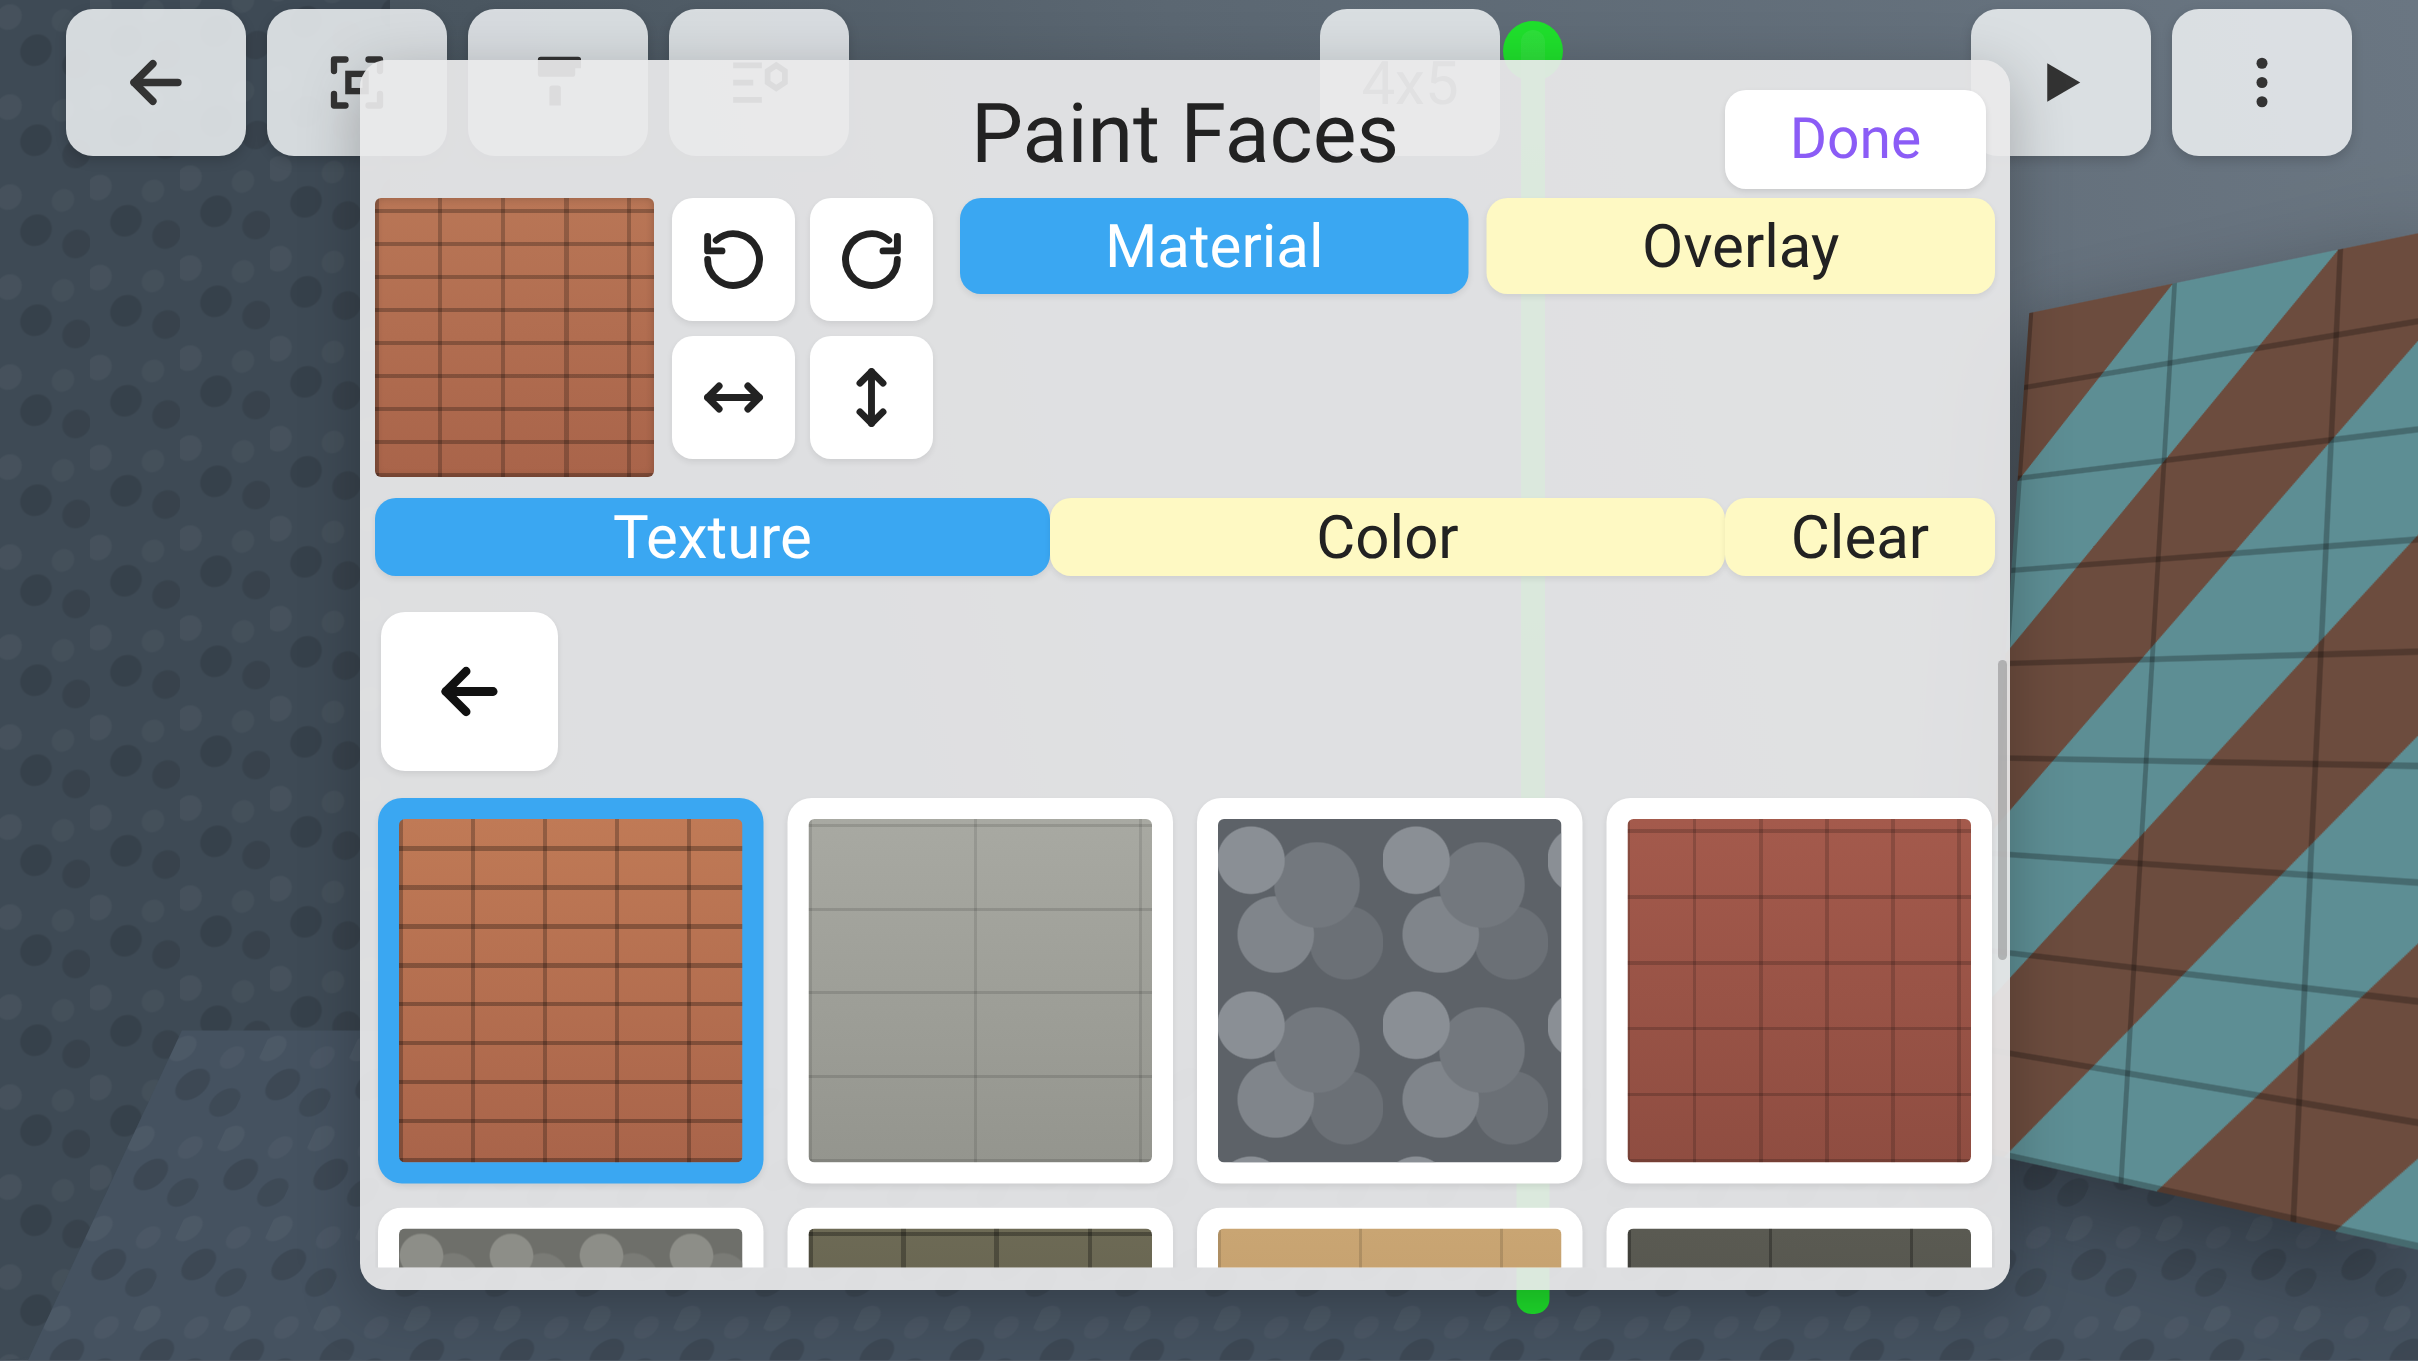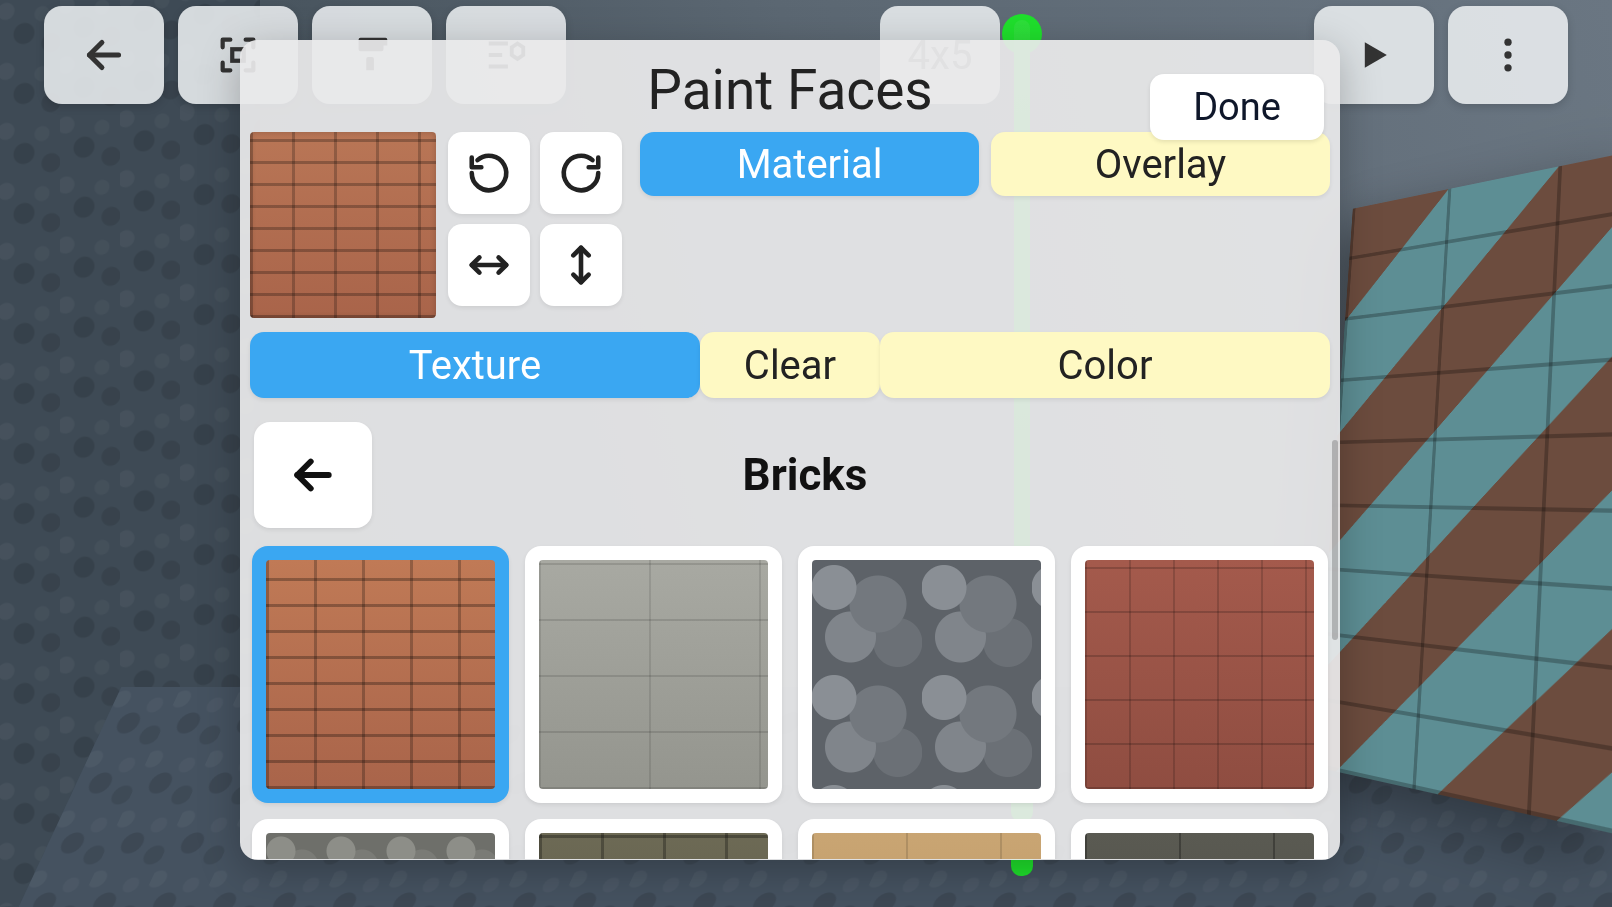--- a/index.html
+++ b/index.html
@@ -102,25 +102,25 @@
   }
   .panel-header {
     position: relative;
     height: 76px;
     display:flex; align-items:center; justify-content:center;
   }
   .panel-title {
     font-size: 55px; color:#222;
   }
   .done-btn {
-    position:absolute; right:6px; top:22px;
+    position:absolute; right:6px; top:8px;
     width:174px; height:66px;
     background:#fff; border-radius:14px;
     display:flex; align-items:center; justify-content:center;
-    font-size:38px; color:#0f172a;
+    font-size:38px; color:#8b5cf6;
     box-shadow: 0 2px 4px rgba(0,0,0,.1);
   }
 
   .row1 {
     display:flex; gap:12px; align-items:flex-start;
     margin-top: 4px;
   }
   .preview {
     width:186px; height:186px;
     border-radius:4px;
@@ -154,21 +154,21 @@
     flex:1; background:#fef9c3; border-radius:14px;
     display:flex; align-items:center; justify-content:center;
     font-size:40px; color:#222;
     box-shadow: 0 2px 4px rgba(0,0,0,.08);
   }
   .seg-btn.active {
     background:#3aa7f2; color:#fff;
   }
 
   .row2 {
-    display:flex; gap:0; margin-top: 14px; height:66px;
+    display:flex; gap:0; margin-top: 14px; height:52px;
   }
   .row2 .seg-btn { font-size:40px; }
   .row2 .texture-btn { flex: 0 0 450px; }
   .row2 .color-btn   { flex: 0 0 450px; }
   .row2 .clear-btn   { flex: 1; }
 
   .cat-header {
     display:flex; align-items:center; gap: 30px;
     margin-top: 24px;
     padding: 0 4px;
@@ -371,32 +371,31 @@
     <div class="seg-wrap">
       <div class="seg">
         <div class="seg-btn active">Material</div>
         <div class="seg-btn">Overlay</div>
       </div>
     </div>
   </div>
 
   <div class="row2">
     <div class="seg-btn active texture-btn">Texture</div>
+    <div class="seg-btn color-btn">Color</div>
     <div class="seg-btn clear-btn">Clear</div>
-    <div class="seg-btn color-btn">Color</div>
   </div>
 
   <div class="cat-header">
     <div class="back-btn">
       <svg viewBox="0 0 24 24" fill="none" stroke="#111" stroke-width="2.6" stroke-linecap="round" stroke-linejoin="round">
           <path d="M19 12H5"></path>
           <path d="M11 18l-6-6 6-6"></path>
         </svg>
     </div>
-    <div class="cat-title">Bricks</div>
   </div>
 
   <div class="tex-grid">
     <div class="tex-tile selected">
         <div class="tex-swatch sw-redbrick"></div>
       </div>
     <div class="tex-tile">
         <div class="tex-swatch sw-greyblock"></div>
       </div>
     <div class="tex-tile">

